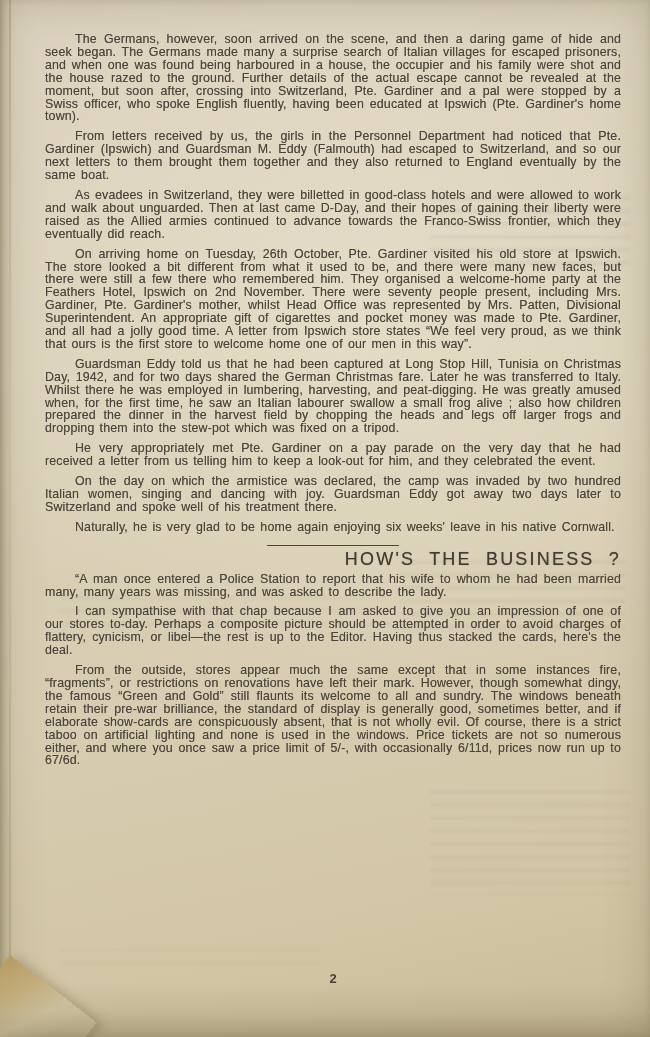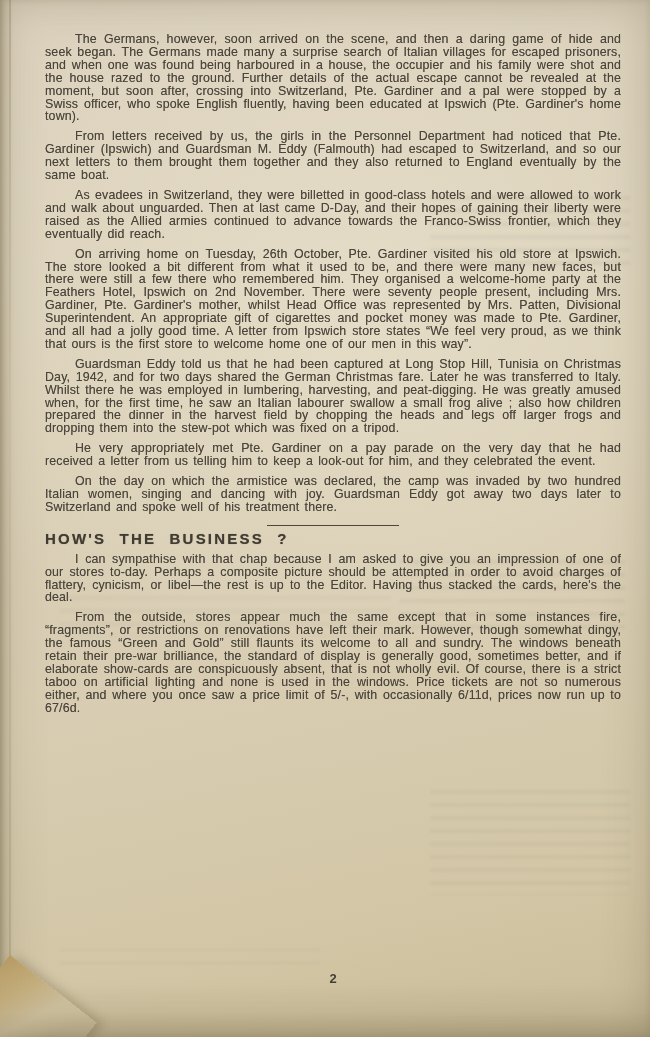--- a/index.html
+++ b/index.html
@@ -119,23 +119,23 @@
 
   .divider {
     border: none;
     border-top: 1.6px solid #4d463b;
     width: 132px;
     margin: 11px auto 7px auto;
   }
 
   .section-heading {
     margin: 0 0 7px 0;
-    text-align: left;
-    font-size: 15px;
-    font-weight: bold;
+    text-align: right;
+    font-size: 18px;
+    font-weight: normal;
     letter-spacing: 2.2px;
     word-spacing: 7px;
     color: #413b31;
     text-shadow: 0 0 0.8px rgba(65,59,49,0.6);
   }
 
   .page-number {
     position: absolute;
     left: 45px;
     width: 576px;
@@ -161,24 +161,26 @@
   <div class="ghost ghost-e"></div>
 
   <div class="content">
     <p>The Germans, however, soon arrived on the scene, and then a daring game of hide and seek began.  The Germans made many a surprise search of Italian villages for escaped prisoners, and when one was found being harboured in a house, the occupier and his family were shot and the house razed to the ground.  Further details of the actual escape cannot be revealed at the moment, but soon after, crossing into Switzerland, Pte. Gardiner and a pal were stopped by a Swiss officer, who spoke English fluently, having been educated at Ipswich (Pte. Gardiner's home town).</p>
     <p>From letters received by us, the girls in the Personnel Department had noticed that Pte. Gardiner (Ipswich) and Guardsman M. Eddy (Falmouth) had escaped to Switzerland, and so our next letters to them brought them together and they also returned to England eventually by the same boat.</p>
     <p>As evadees in Switzerland, they were billetted in good-class hotels and were allowed to work and walk about unguarded.  Then at last came D-Day, and their hopes of gaining their liberty were raised as the Allied armies continued to advance towards the Franco-Swiss frontier, which they eventually did reach.</p>
     <p>On arriving home on Tuesday, 26th October, Pte. Gardiner visited his old store at Ipswich.  The store looked a bit different from what it used to be, and there were many new faces, but there were still a few there who remembered him.  They organised a welcome-home party at the Feathers Hotel, Ipswich on 2nd November.  There were seventy people present, including Mrs. Gardiner, Pte. Gardiner's mother, whilst Head Office was represented by Mrs. Patten, Divisional Superintendent.  An appropriate gift of cigarettes and pocket money was made to Pte. Gardiner, and all had a jolly good time.  A letter from Ipswich store states “We feel very proud, as we think that ours is the first store to welcome home one of our men in this way”.</p>
     <p>Guardsman Eddy told us that he had been captured at Long Stop Hill, Tunisia on Christmas Day, 1942, and for two days shared the German Christmas fare.  Later he was transferred to Italy.  Whilst there he was employed in lumbering, harvesting, and peat-digging.  He was greatly amused when, for the first time, he saw an Italian labourer swallow a small frog alive ;  also how children prepared the dinner in the harvest field by chopping the heads and legs off larger frogs and dropping them into the stew-pot which was fixed on a tripod.</p>
     <p>He very appropriately met Pte. Gardiner on a pay parade on the very day that he had received a letter from us telling him to keep a look-out for him, and they celebrated the event.</p>
     <p>On the day on which the armistice was declared, the camp was invaded by two hundred Italian women, singing and dancing with joy.  Guardsman Eddy got away two days later to Switzerland and spoke well of his treatment there.</p>
+    <p>Naturally, he is very glad to be home again enjoying six weeks' leave in his native Cornwall.</p>
 
     <hr class="divider">
     <h2 class="section-heading">HOW'S THE BUSINESS ?</h2>
 
+    <p>“A man once entered a Police Station to report that his wife to whom he had been married many, many years was missing, and was asked to describe the lady.</p>
     <p>I can sympathise with that chap because I am asked to give you an impression of one of our stores to-day.  Perhaps a composite picture should be attempted in order to avoid charges of flattery, cynicism, or libel—the rest is up to the Editor.  Having thus stacked the cards, here's the deal.</p>
     <p>From the outside, stores appear much the same except that in some instances fire, “fragments”, or restrictions on renovations have left their mark.  However, though somewhat dingy, the famous “Green and Gold” still flaunts its welcome to all and sundry.  The windows beneath retain their pre-war brilliance, the standard of display is generally good, sometimes better, and if elaborate show-cards are conspicuously absent, that is not wholly evil.  Of course, there is a strict taboo on artificial lighting and none is used in the windows.  Price tickets are not so numerous either, and where you once saw a price limit of 5/-, with occasionally 6/11d, prices now run up to 67/6d.</p>
   </div>
 
   <div class="page-number">2</div>
 
   <div class="stain"></div>
   <div class="stain-2"></div>
   <div class="corner-fold"></div>
   <div class="edge-bottom"></div>

